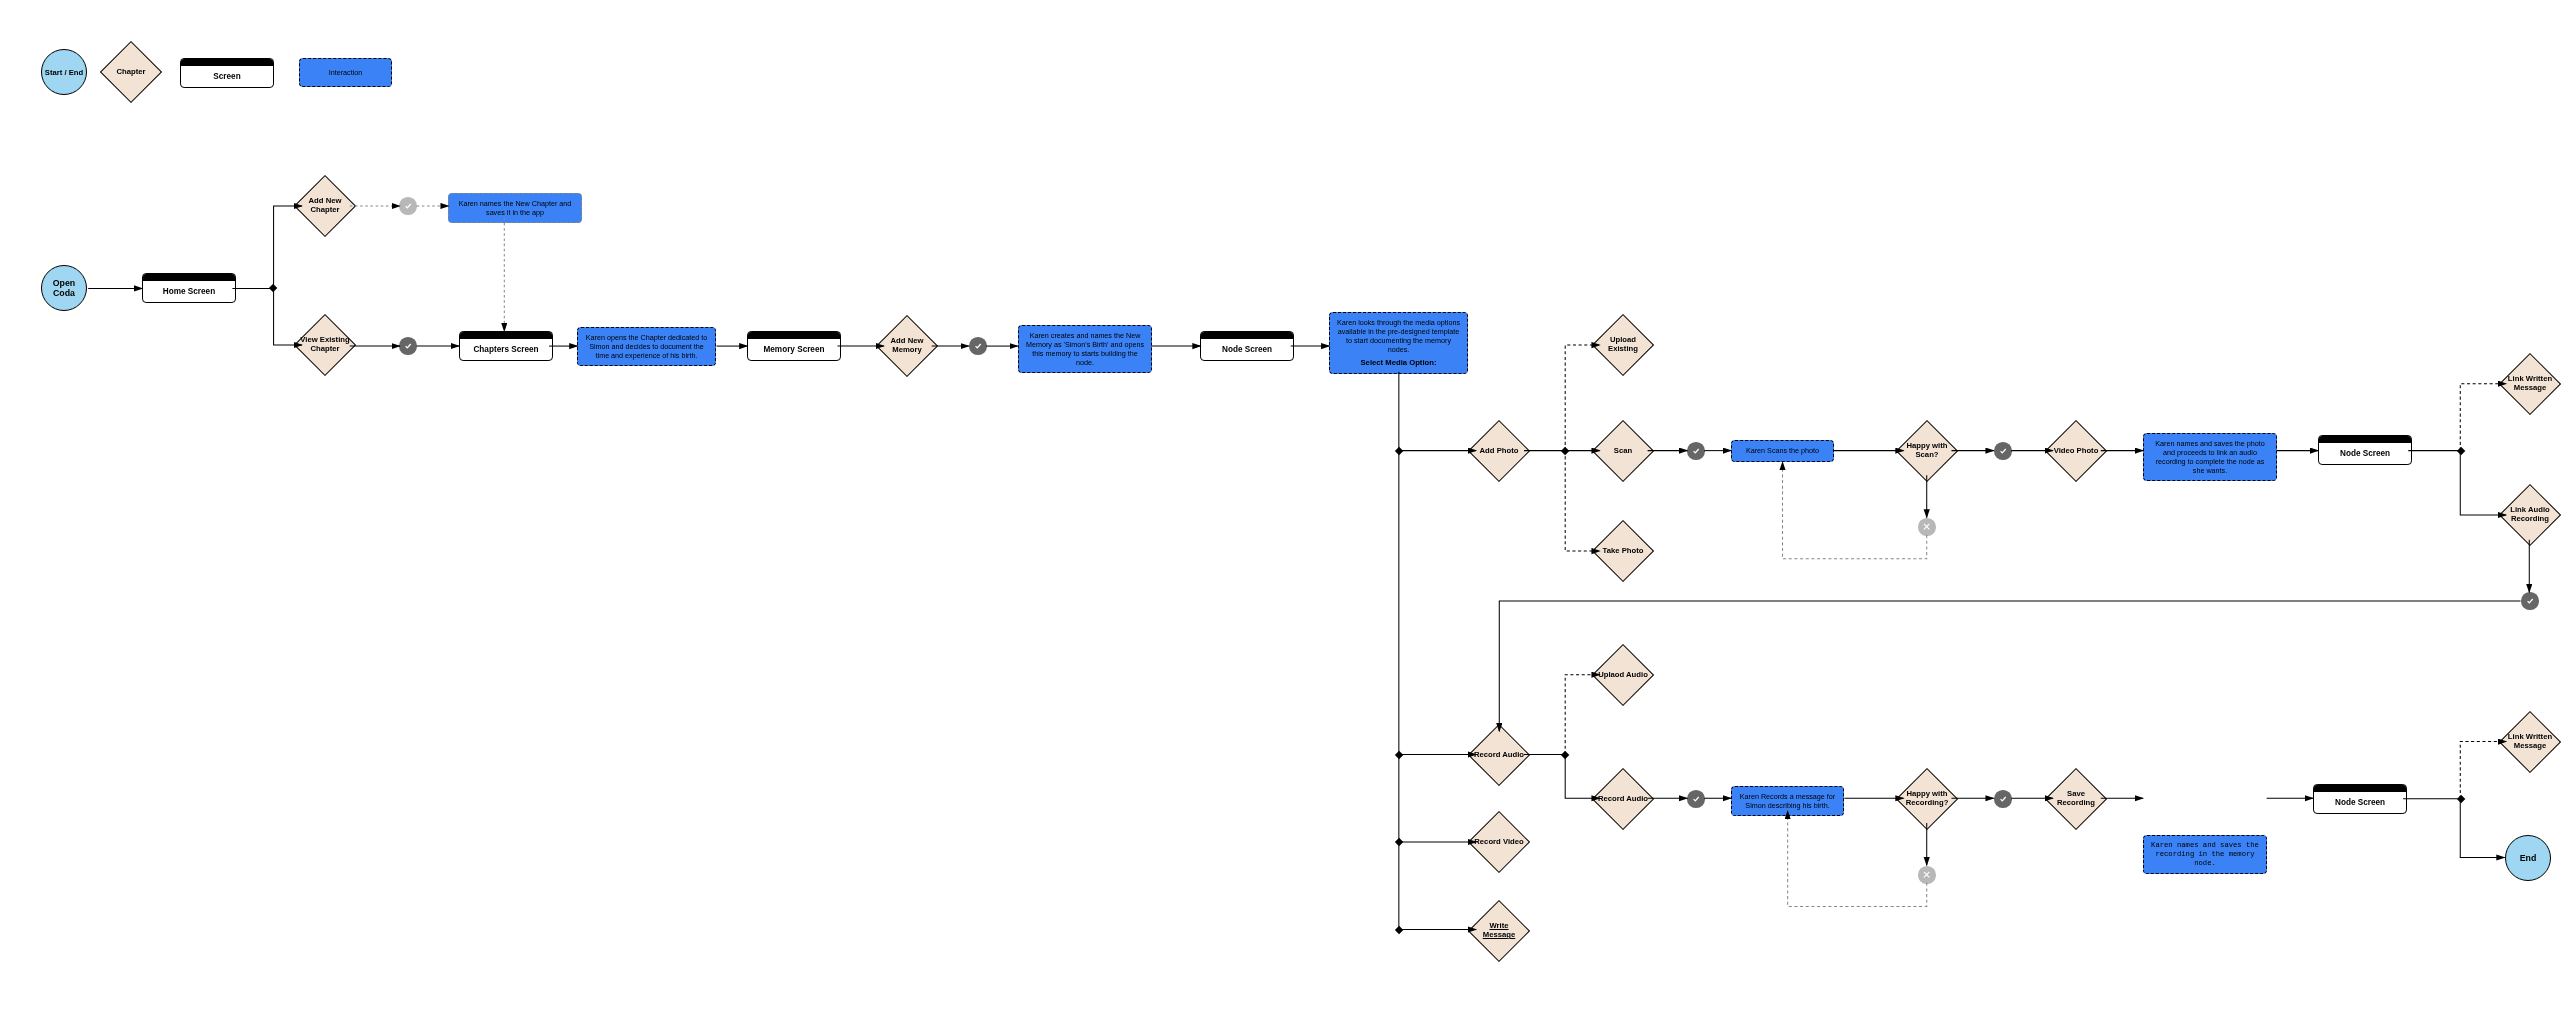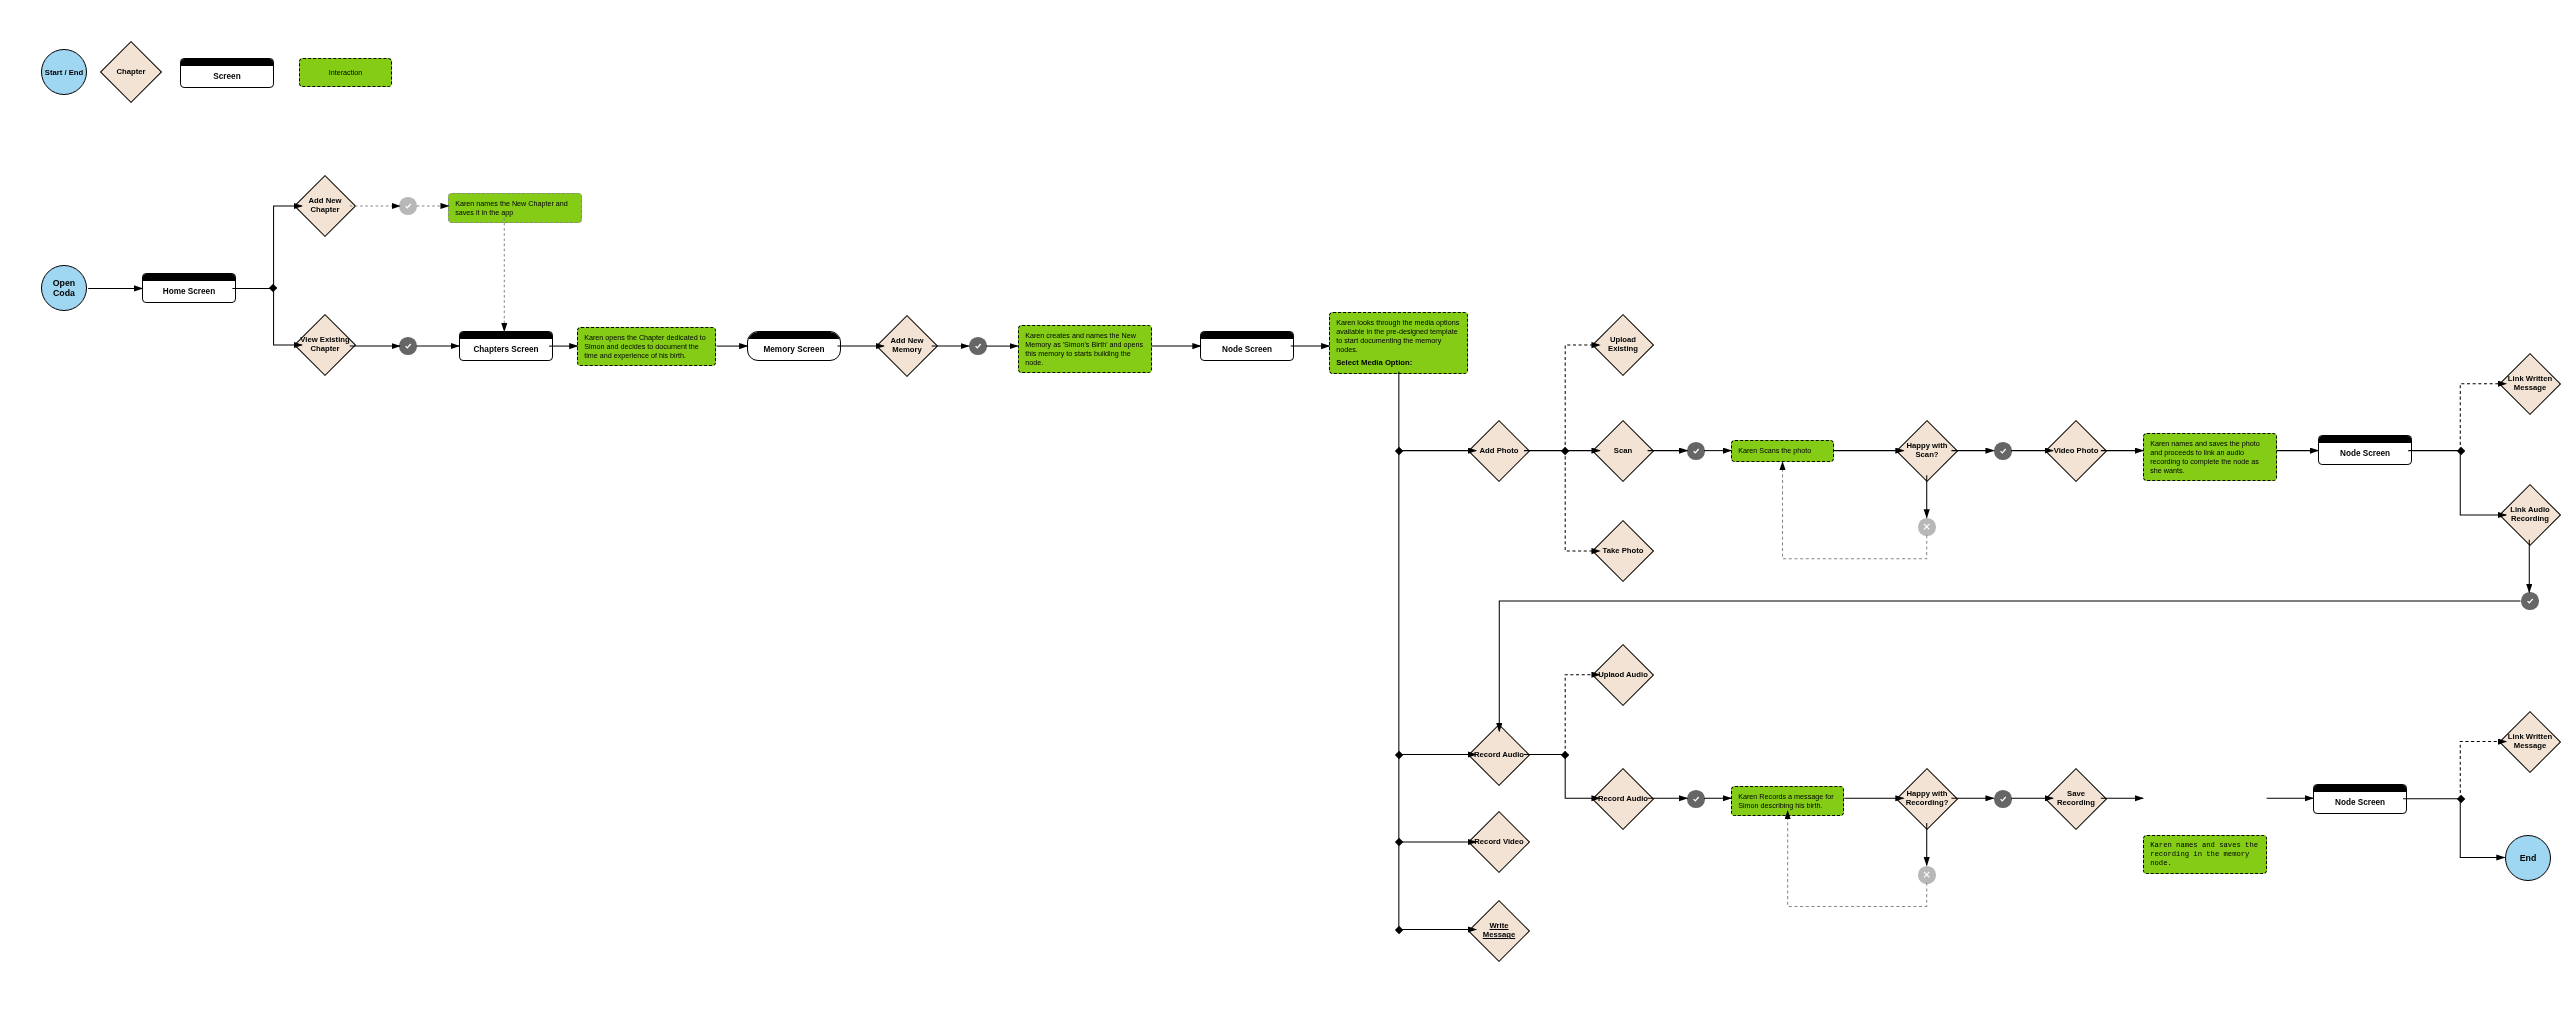--- a/index.html
+++ b/index.html
@@ -51,24 +51,25 @@
 .screen .label {
   display: flex; align-items: center; justify-content: center;
   height: calc(100% - 7.2px);
   font-size: 8.2px; font-weight: bold;
   text-align: center;
 }
 .interaction {
   position: absolute;
   border: 1px dashed #000;
   border-radius: 4.1px;
-  background: #84cc16;
+  background: #3b82f6;
   padding: 5.2px 6.2px;
   font-size: 7.2px;
   line-height: 1.25;
+  text-align: center;
 }
 .interaction-grey {
   border-color: #888;
 }
 .checkmark {
   position: absolute;
   width: 17.5px; height: 17.5px;
   border-radius: 50%;
   background: #666;
   display: flex; align-items: center; justify-content: center;
@@ -156,21 +157,21 @@
       </svg>
     </div>
 
 <div class="screen" style="left:459px; top:331px;">
       <div class="topbar"></div>
       <div class="label">Chapters Screen</div>
     </div>
 
 <div class="interaction" style="left:577px; top:327px; width:139px;"><span>Karen opens the Chapter dedicated to Simon and decides to document the time and experience of his birth.</span></div>
 
-<div class="screen" style="left:747px; top:331px;border-radius:11px;">
+<div class="screen" style="left:747px; top:331px;">
       <div class="topbar"></div>
       <div class="label">Memory Screen</div>
     </div>
 
 <div class="decision" style="left:876px; top:315px;">
       <div class="diamond"></div>
       <span class="label">Add New Memory</span>
     </div>
 <div class="checkmark" style="left:969px; top:337px;">
       <svg viewBox="0 0 24 24">

